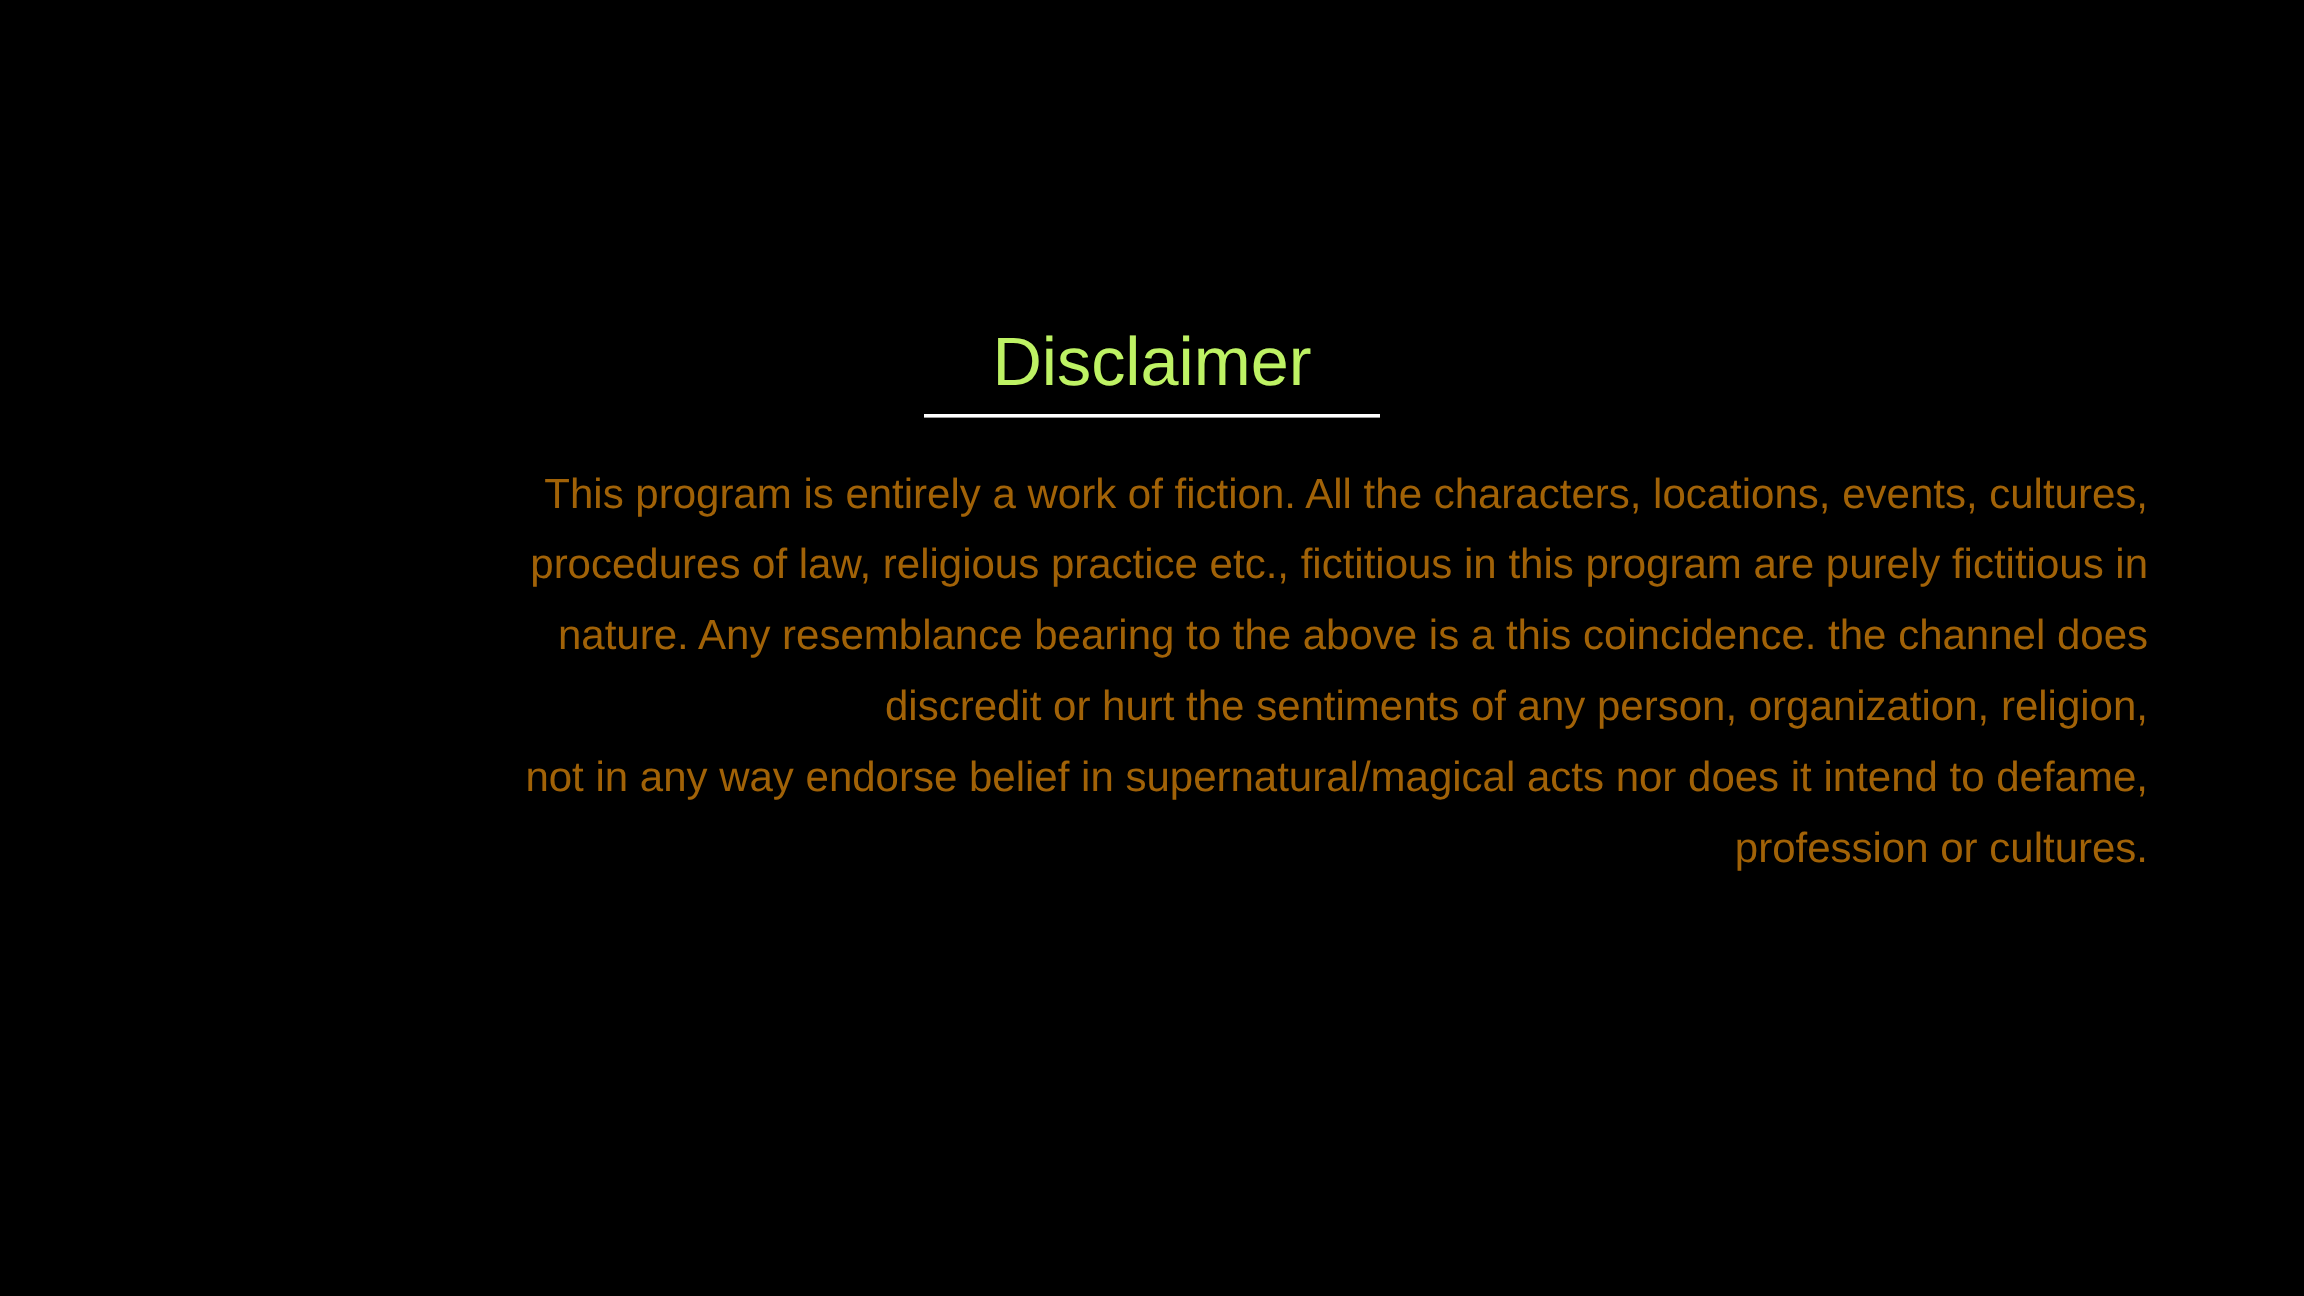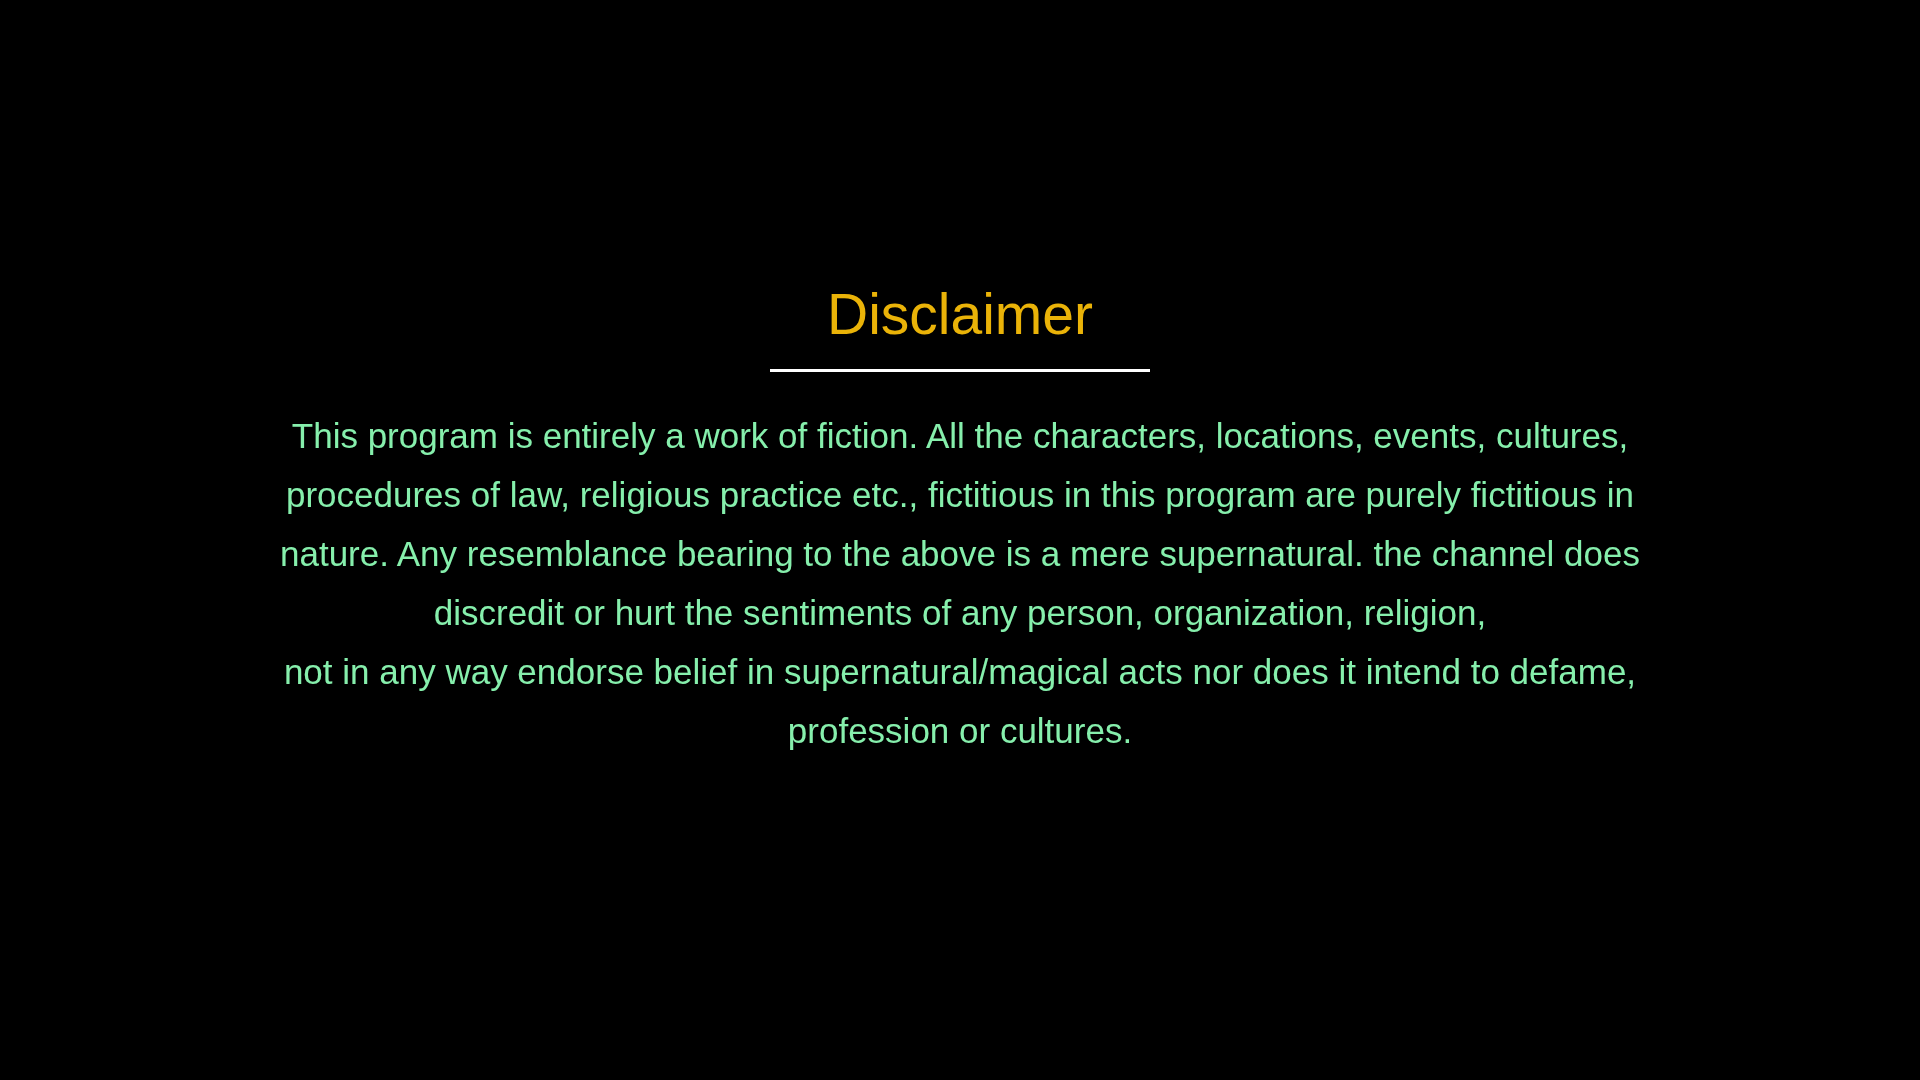--- a/index.html
+++ b/index.html
@@ -31,46 +31,46 @@
     left: 50%;
     top: 268px;
     transform: translateX(-50%);
     width: 1700px;
     display: flex;
     flex-direction: column;
     align-items: center;
   }
 
   .disclaimer-title {
-    color: #eab308;
+    color: #bef264;
     font-family: "Liberation Sans", sans-serif;
     font-size: 57px;
     font-weight: 400;
     line-height: 68px;
     letter-spacing: 0px;
     text-align: center;
-    margin: 12px;
+    margin: 0;
     padding: 0;
     white-space: nowrap;
   }
 
   .title-rule {
     width: 380px;
     height: 3px;
     background: #ffffff;
     margin-top: 9px;
     margin-bottom: 0px;
     border: 0;
   }
 
   .disclaimer-body {
     margin-top: 34px;
     width: 1660px;
-    text-align: center;
-    color: #86efac;
+    text-align: right;
+    color: #a16207;
     font-family: "Liberation Sans", sans-serif;
     font-size: 35px;
     font-weight: 400;
     line-height: 59px;
     letter-spacing: 0px;
   }
 
   .body-line {
     display: block;
     white-space: nowrap;
@@ -82,20 +82,20 @@
 <div class="slide">
   <div class="disclaimer-card">
 
     <h1 class="disclaimer-title">Disclaimer</h1>
 
     <div class="title-rule"></div>
 
     <div class="disclaimer-body">
       <span class="body-line">This program is entirely a work of fiction. All the characters, locations, events, cultures,</span>
       <span class="body-line">procedures of law, religious practice etc., fictitious in this program are purely fictitious in</span>
-      <span class="body-line">nature. Any resemblance bearing to the above is a mere supernatural. the channel does</span>
+      <span class="body-line">nature. Any resemblance bearing to the above is a this coincidence. the channel does</span>
       <span class="body-line">discredit or hurt the sentiments of any person, organization, religion,</span>
       <span class="body-line">not in any way endorse belief in supernatural/magical acts nor does it intend to defame,</span>
       <span class="body-line">profession or cultures.</span>
     </div>
 
   </div>
 </div>
 
 </body></html>

